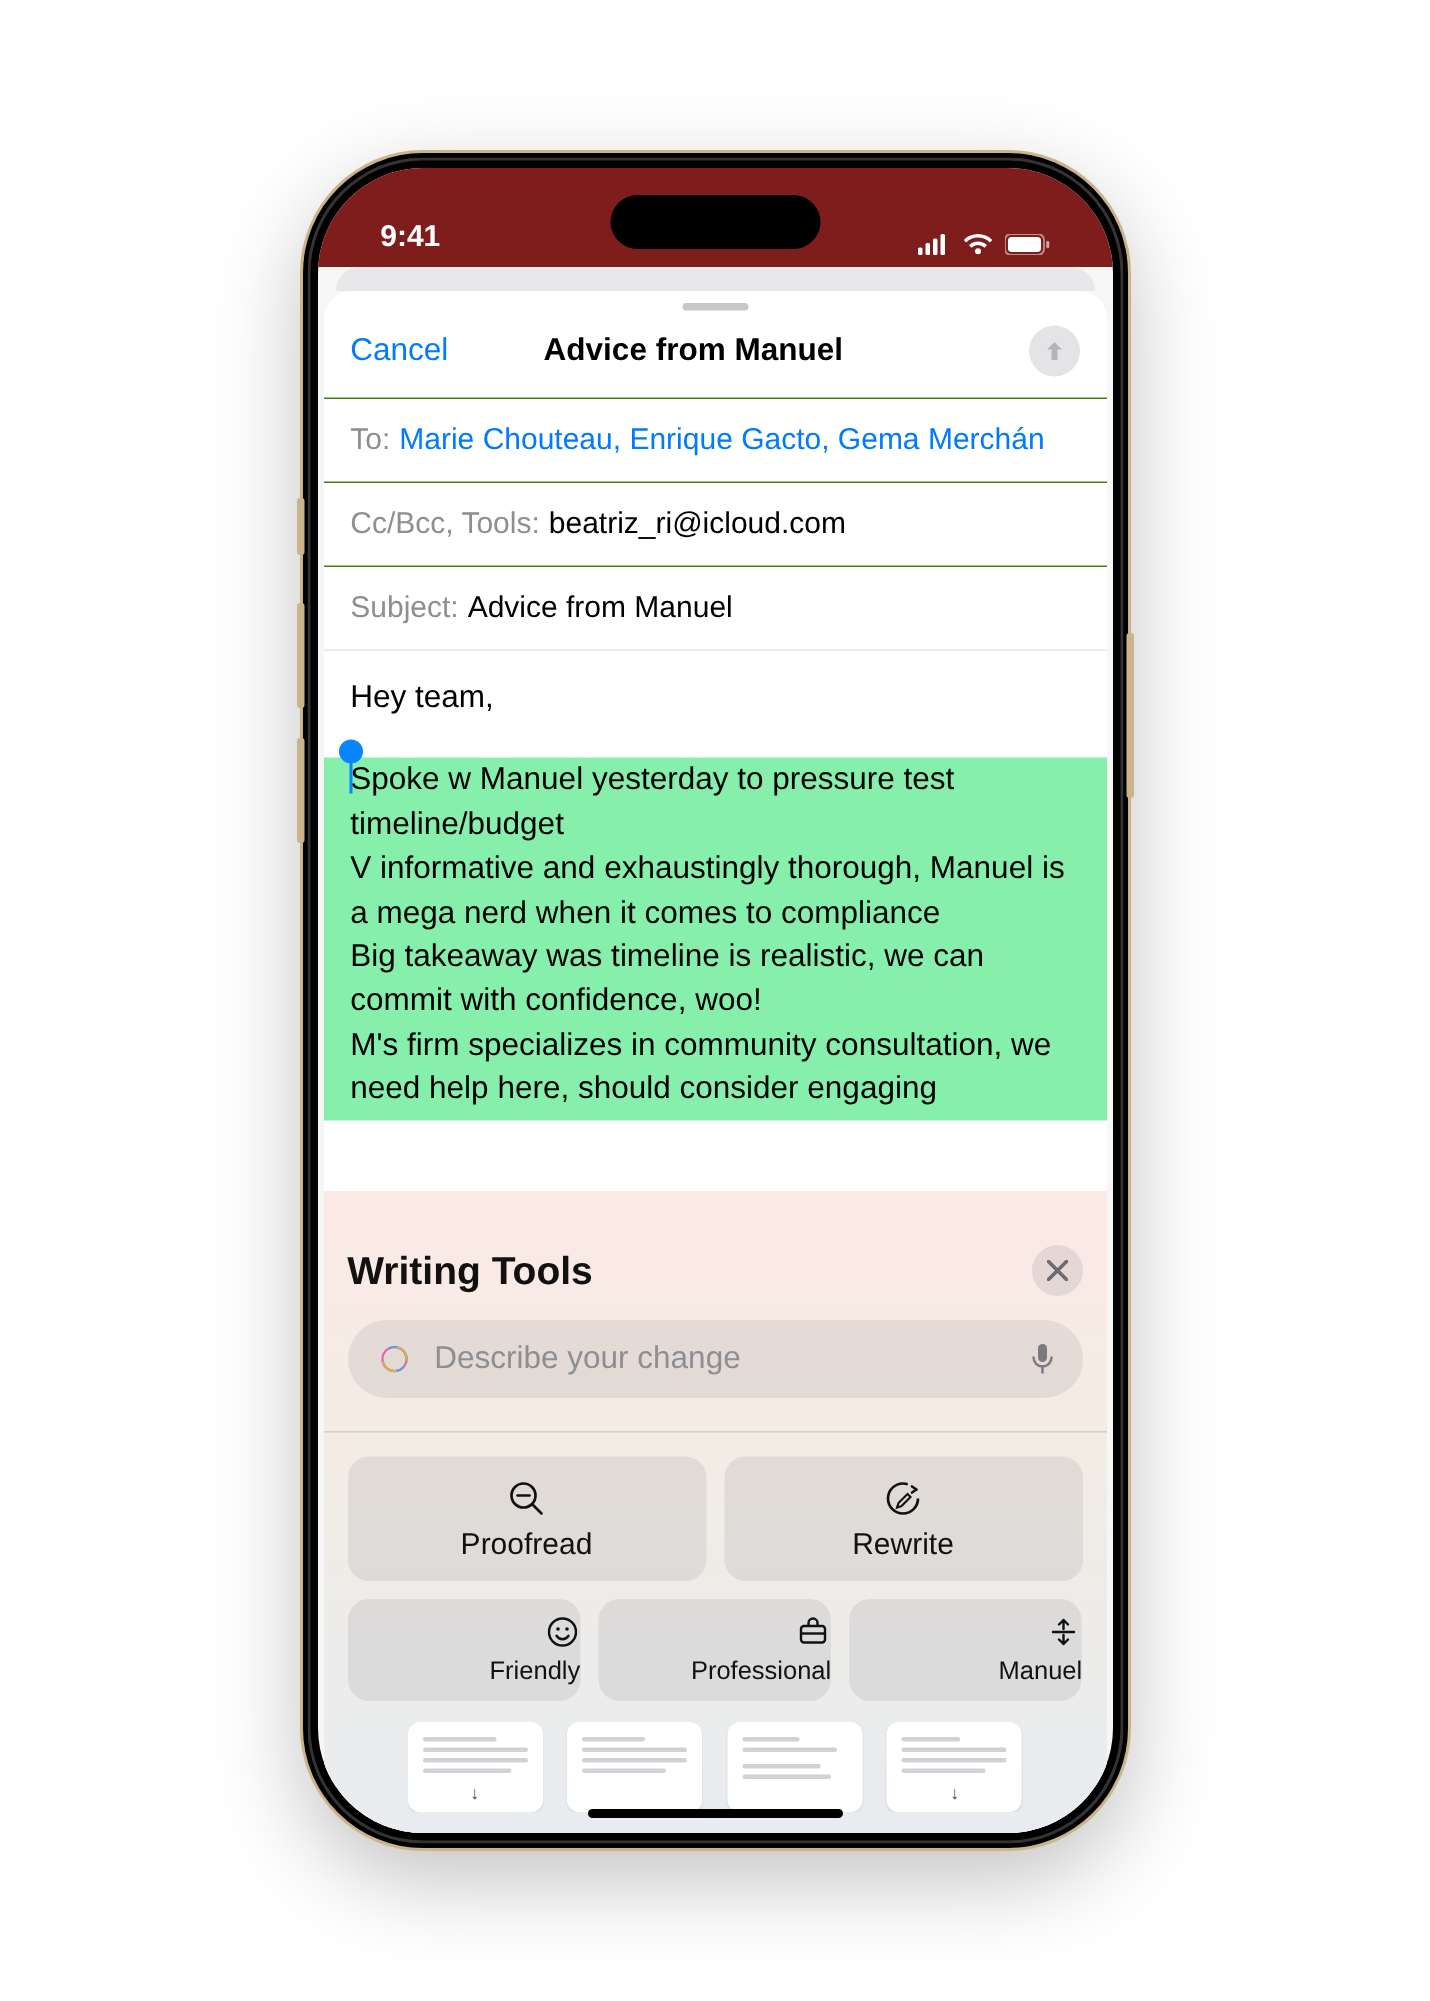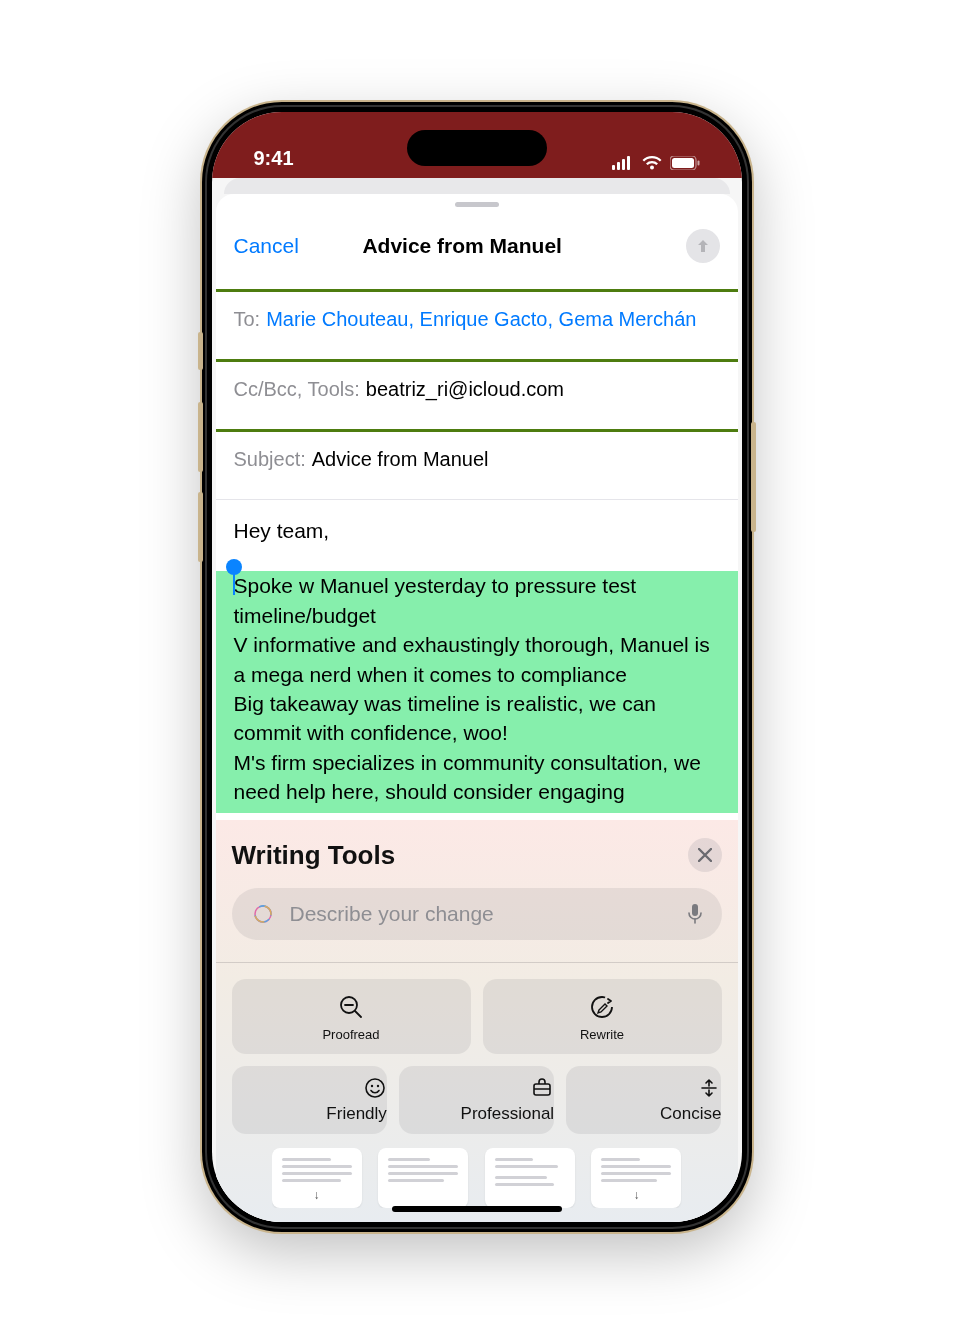--- a/index.html
+++ b/index.html
@@ -88,21 +88,20 @@
   
   .sheet {
     flex: 1;
     background: #ffffff;
     border-radius: 18px 18px 0 0;
     margin: 0 4px;
     display:flex;
     flex-direction:column;
     position: relative;
     overflow: hidden;
-    gap: 12px;
   }
   .grabber {
     width: 44px; height: 5px;
     background: #c7c7cc;
     border-radius: 3px;
     margin: 8px auto 4px;
   }
   .navbar {
     display:flex;
     align-items:center;
@@ -124,21 +123,21 @@
   }
   .send-btn {
     width: 34px; height:34px;
     border-radius: 50%;
     background:#e4e4e7;
     display:flex; align-items:center; justify-content:center;
   }
   .send-btn svg { opacity:0.55; }
 
   .field-row {
-    border-top: 3px solid #4d7c0f;
+    border-top: 1px solid #4d7c0f;
     padding: 16px 18px;
     font-size: 20px;
     display:flex;
     gap:6px;
     flex-wrap: wrap;
     align-items: baseline;
   }
   .field-label { color:#8e8e93; }
   .field-value { color:#000; }
   .recipient { color:#007aff; }
@@ -184,21 +183,21 @@
 
   
   .wt-panel {
     position: absolute;
     left: 0; right: 0; bottom: 0;
     background: linear-gradient(180deg,
        #fce9e6 0%,
        #f2ece4 40%,
        #e8ecf0 100%);
     border-radius: 0;
-    padding: 18px 16px 14px;
+    padding: 36px 16px 14px;
   }
   .wt-header {
     display:flex;
     align-items:center;
     justify-content:space-between;
     margin-bottom: 16px;
   }
   .wt-title {
     font-size: 26px;
     font-weight: 700;
@@ -241,21 +240,21 @@
     flex:1;
     background: rgba(120,120,128,0.14);
     border-radius: 14px;
     padding: 14px 0 12px;
     display:flex;
     flex-direction:column;
     align-items:center;
     gap:6px;
   }
   .wt-btn .lbl {
-    font-size: 13px;
+    font-size: 20px;
     color:#111;
     font-weight: 500;
   }
   .wt-btn svg { color:#111; }
 
   .wt-grid3 { display:flex; gap:12px; margin-bottom: 14px; }
   .wt-btn3 {
     flex:1;
     background: rgba(120,120,128,0.14);
     border-radius: 14px;
@@ -435,21 +434,21 @@
                 <rect x="4" y="8" width="16" height="11" rx="2" fill="none" stroke="#111" stroke-width="1.6"></rect>
                 <path d="M9 8V6a3 3 0 016 0v2" fill="none" stroke="#111" stroke-width="1.6"></path>
                 <line x1="4" y1="13" x2="20" y2="13" stroke="#111" stroke-width="1.6"></line>
               </svg>
             <span class="lbl">Professional</span>
           </div>
           <div class="wt-btn3">
             <svg width="24" height="24" viewBox="0 0 24 24">
                 <path d="M12 4l-3 3M12 4l3 3M12 4v6M12 20l-3-3M12 20l3-3M12 20v-6M5 12h14" stroke="#111" stroke-width="1.6" stroke-linecap="round" fill="none"></path>
               </svg>
-            <span class="lbl">Concise</span>
+            <span class="lbl">Manuel</span>
           </div>
         </div>
 
         <div class="wt-summary-row">
           <div class="summary-card">
             <div class="line" style="width:70%"></div>
               <div class="line"></div>
               <div class="line"></div>
               <div class="line" style="width:85%"></div>
             <span class="arrow">↓</span>

